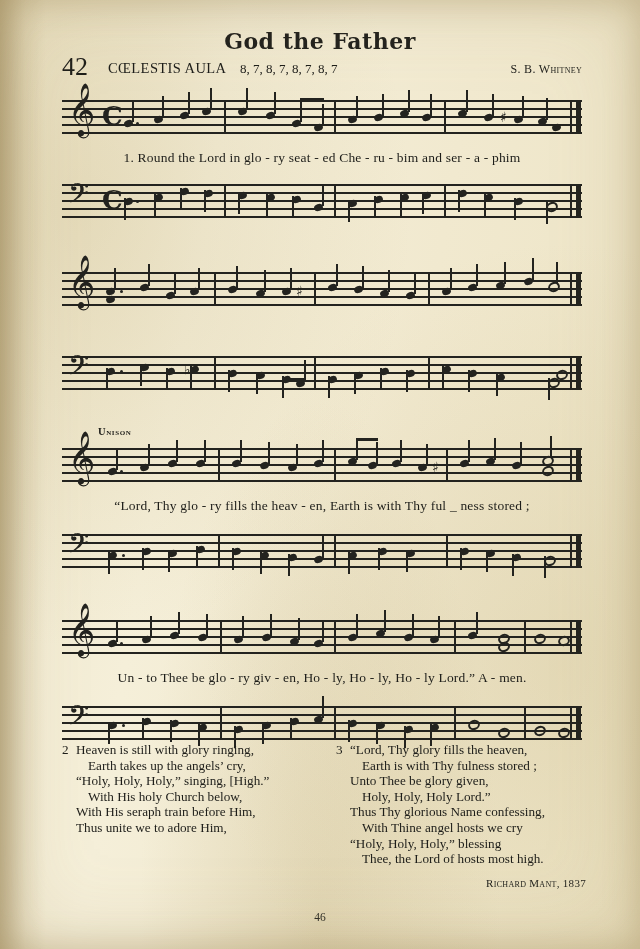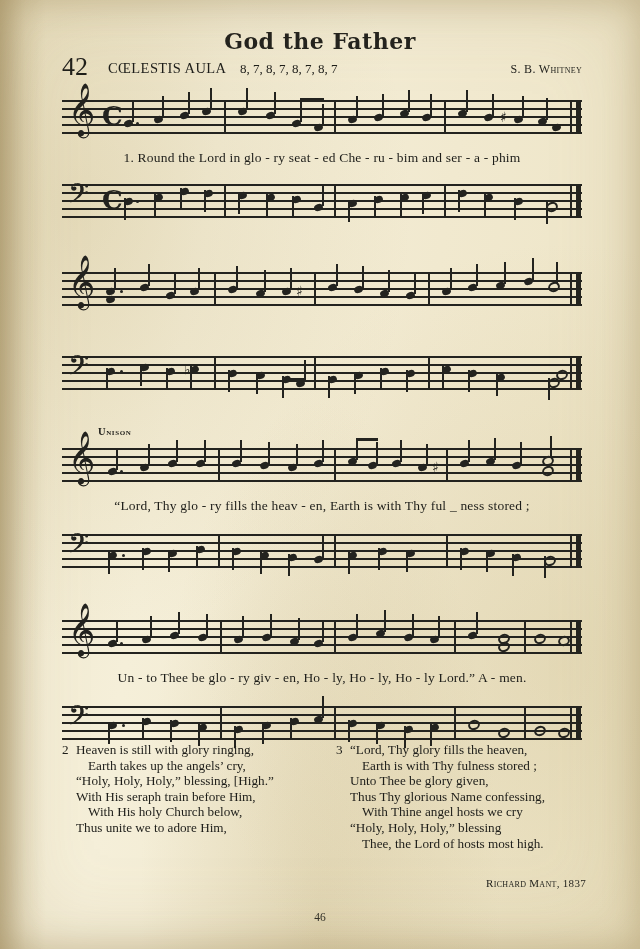--- a/index.html
+++ b/index.html
@@ -688,33 +688,34 @@
 
   </div>
 
   <div class="verses">
 
     <div class="verse-col left">
       <div class="verse-num">2</div>
       <div class="verse-body">
         <div class="vline">Heaven is still with glory ringing,</div>
         <div class="vline ind1">Earth takes up the angels’ cry,</div>
-        <div class="vline">“Holy, Holy, Holy,” blessing, [High.”</div>
+        <div class="vline">“Holy, Holy, Holy,” singing, [High.”</div>
+        <div class="vline ind1">With His holy Church below,</div>
         <div class="vline">With His seraph train before Him,</div>
-        <div class="vline ind1">With His holy Church below,</div>
         <div class="vline">Thus unite we to adore Him,</div>
       </div>
     </div>
 
     <div class="verse-col right">
       <div class="verse-num">3</div>
       <div class="verse-body">
         <div class="vline">“Lord, Thy glory fills the heaven,</div>
         <div class="vline ind1">Earth is with Thy fulness stored ;</div>
         <div class="vline">Unto Thee be glory given,</div>
+        <div class="vline ind1">Holy, Holy, Holy Lord.”</div>
         <div class="vline">Thus Thy glorious Name confessing,</div>
         <div class="vline ind1">With Thine angel hosts we cry</div>
         <div class="vline">“Holy, Holy, Holy,” blessing</div>
         <div class="vline ind1">Thee, the Lord of hosts most high.</div>
       </div>
     </div>
 
     <div class="author">Richard Mant, 1837</div>
   </div>
 

